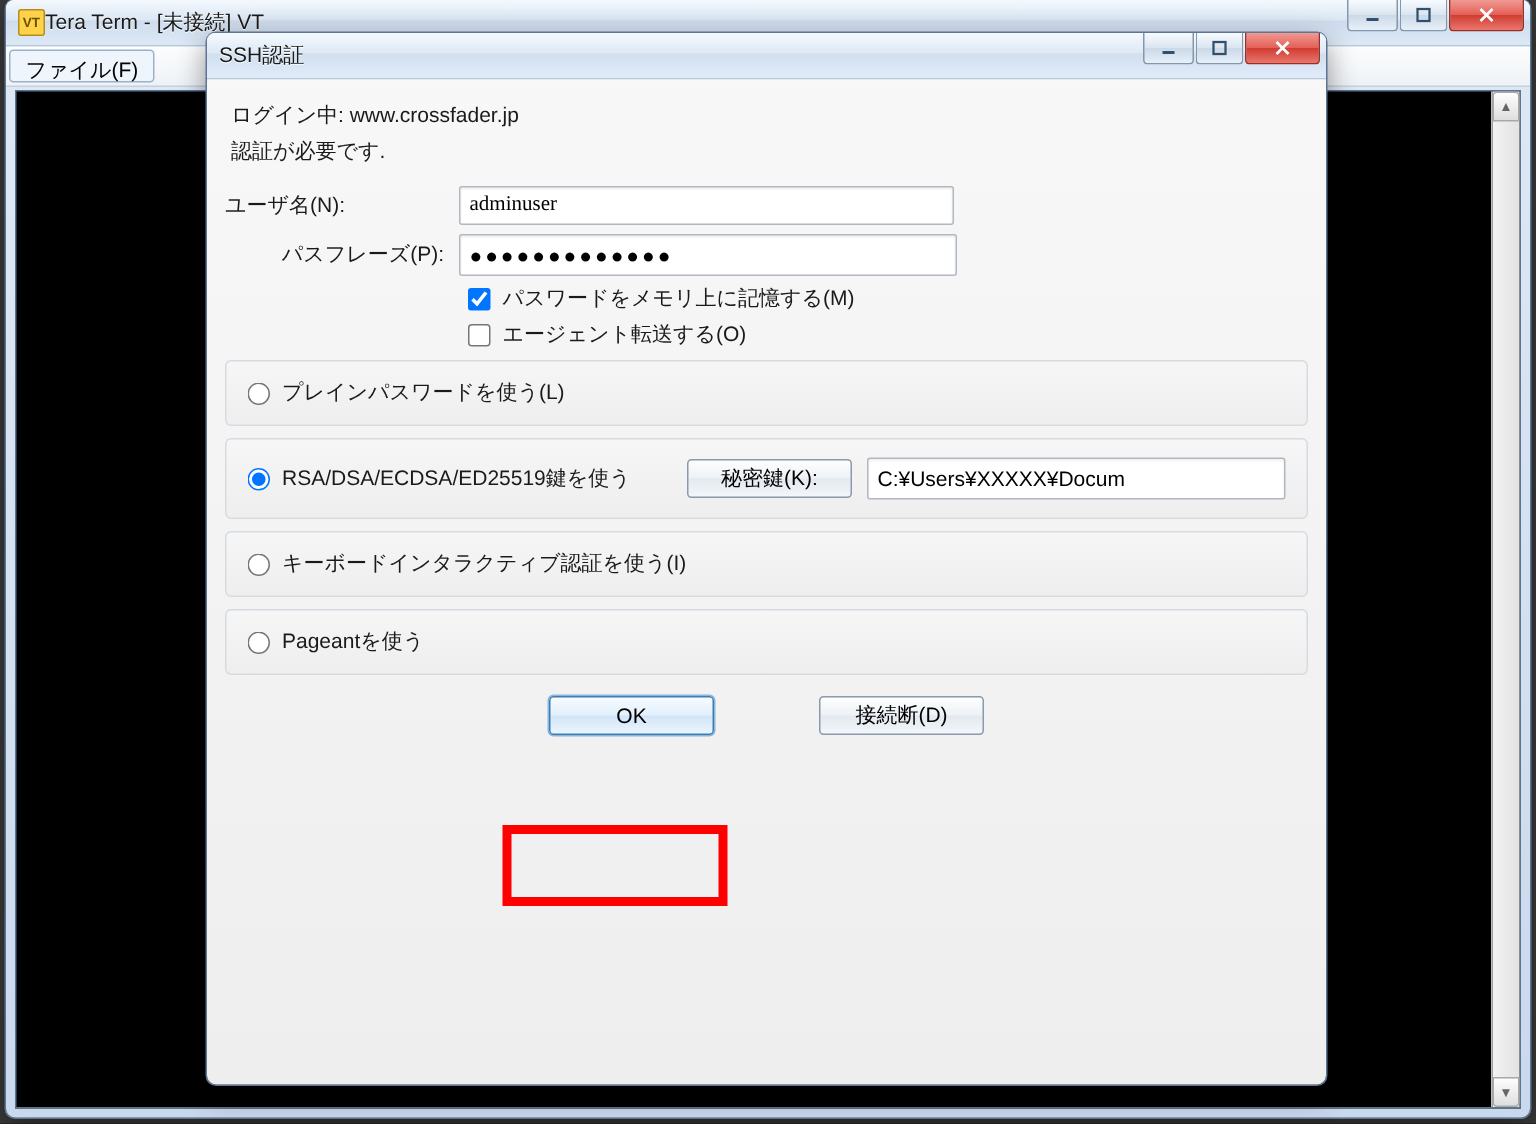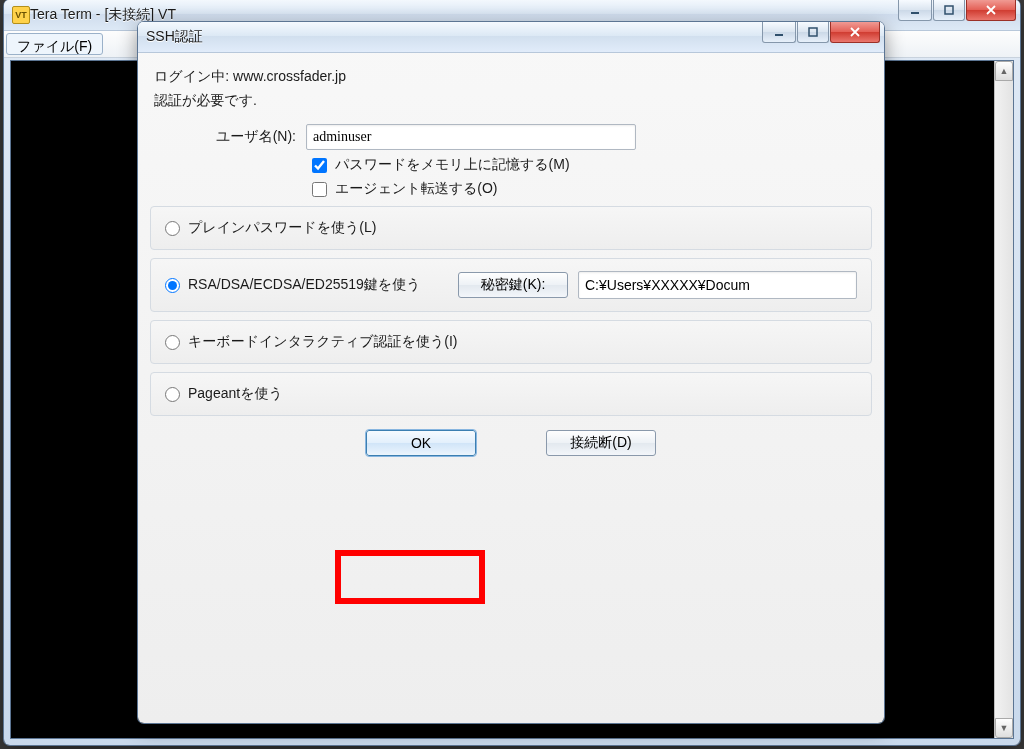--- a/index.html
+++ b/index.html
@@ -145,24 +145,30 @@
           </svg>
       </div>
     </div>
   </div>
 
   <div class="body">
     <div class="lbl" style="margin:6px 0 6px 4px">ログイン中: www.crossfader.jp</div>
     <div class="lbl" style="margin:0 0 14px 4px">認証が必要です.</div>
 
     <div class="row">
-      <span class="lbl" style="width:146px;text-align:right;margin-right:10px">ユーザ名(N):</span>
+      <span class="lbl" style="width:146px;margin-right:10px">ユーザ名(N):</span>
       <input class="tb" style="width: 330px;" value="adminuser">
     </div>
 
+    <div class="row">
+      <span class="lbl" style="width:146px;text-align:right;margin-right:10px">パスフレーズ(P):</span>
+      <div class="field" style="width:318px">
+        <span id="dots">●●●●●●●●●●●●●</span>
+      </div>
+    </div>
 
     <div class="row" style="margin-left:162px">
       <input type="checkbox" class="chk" checked="" style="">
       <span class="lbl">パスワードをメモリ上に記憶する(M)</span>
     </div>
     <div class="row" style="margin-left:162px">
       <input type="checkbox" class="chk" style="">
       <span class="lbl">エージェント転送する(O)</span>
     </div>
 

